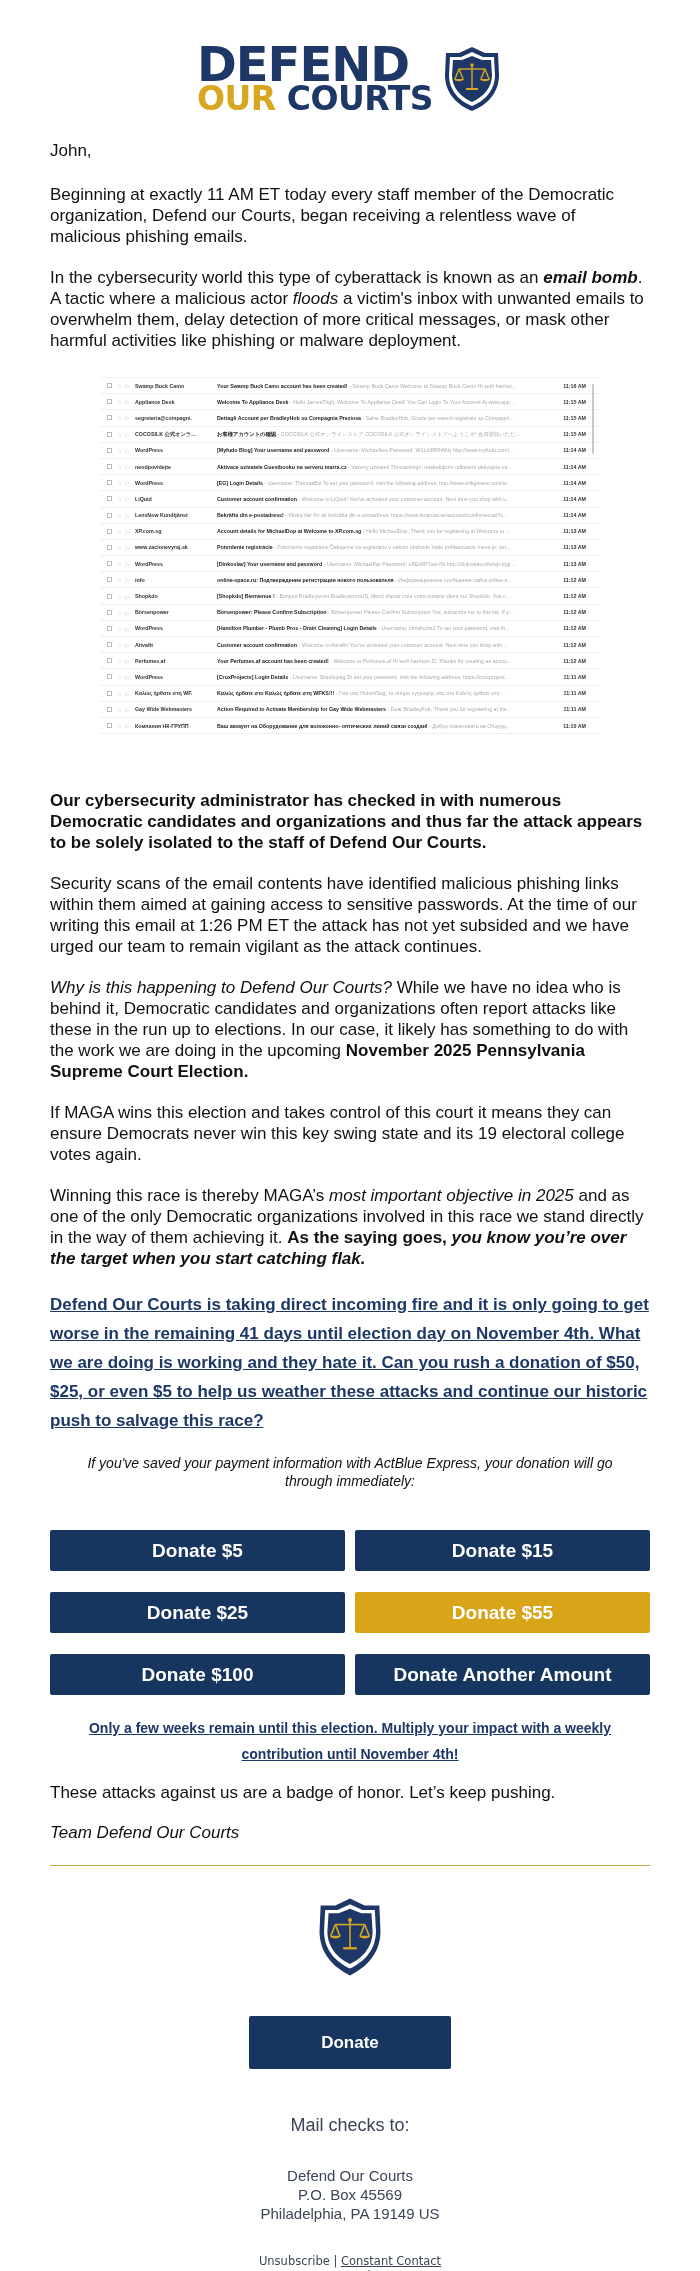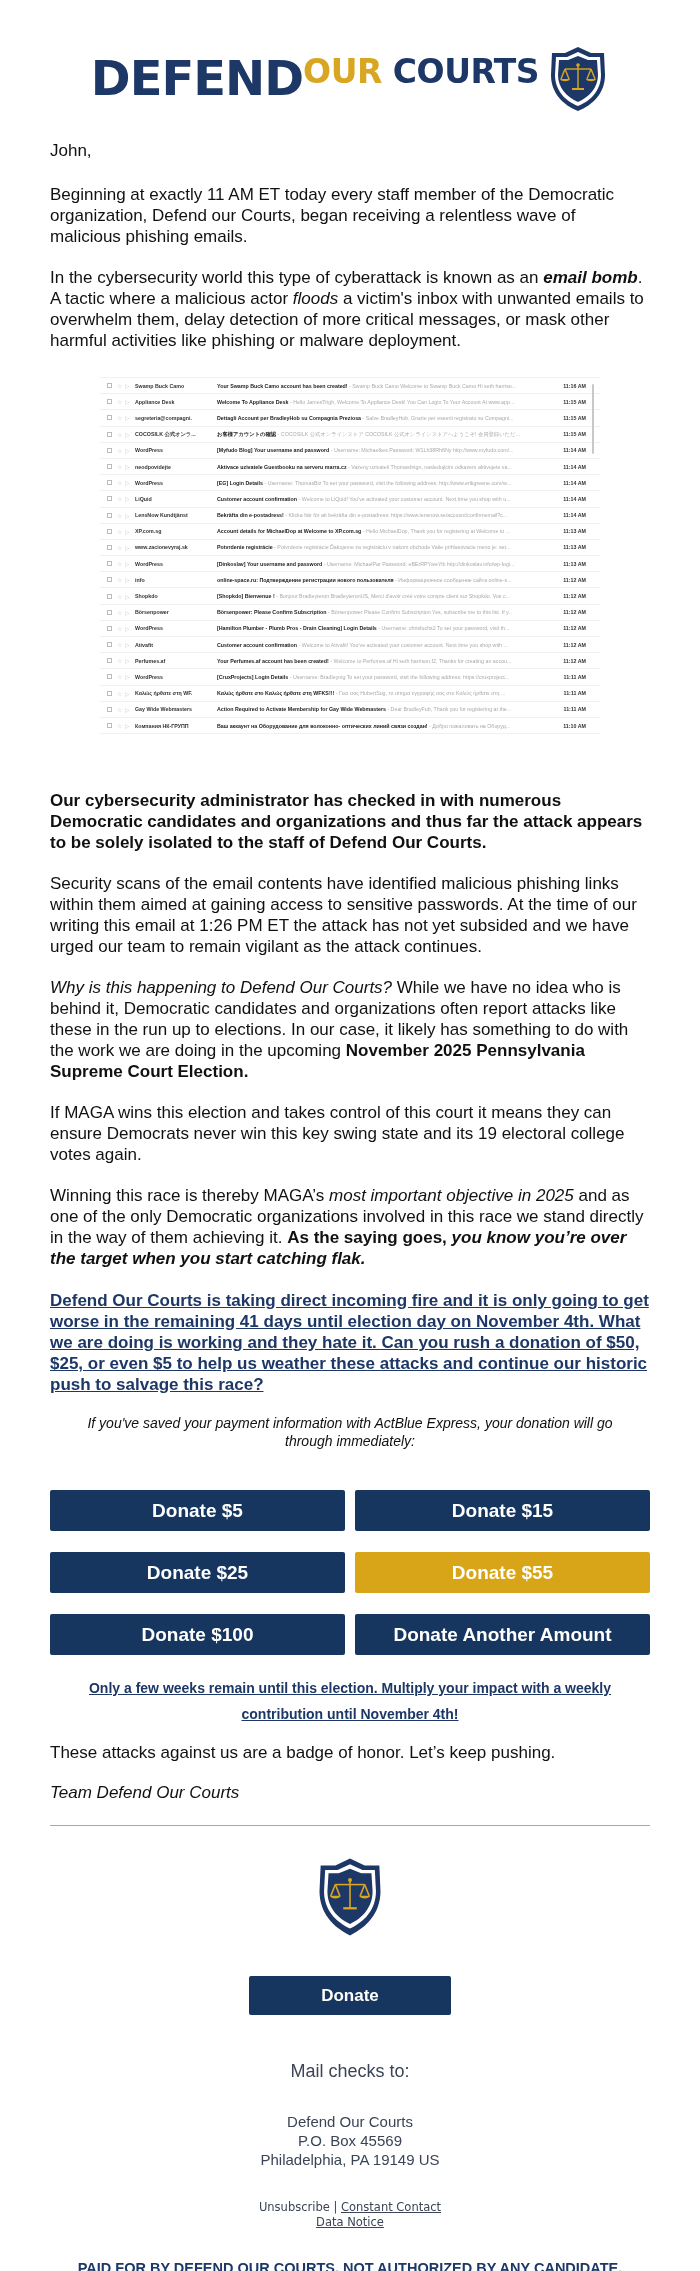--- a/index.html
+++ b/index.html
@@ -6,21 +6,21 @@
   html, body { background: #ffffff; }
   body {
     width: 700px;
     font-family: "Liberation Sans", sans-serif;
     color: #111111;
   }
   .wrap { width: 700px; padding: 0 50px; position: relative; }
 
   
   .logo { display: flex; justify-content: center; align-items: center; padding-top: 38px; height: 120px; }
-  .logo-text { display: flex; line-height: 0.86; }
+  .logo-text { display: flex; flex-direction: column; line-height: 0.86; }
   .logo-line1 { font-family: "DejaVu Sans", sans-serif; font-weight: 900; font-size: 48px; letter-spacing: -1px; color: #1d3766; }
   .logo-line2 { font-family: "DejaVu Sans", sans-serif; font-weight: 900; font-size: 33px; letter-spacing: -0.5px; color: #1d3766; }
   .logo-line2 .our { color: #d9a621; }
   .shield { margin-left: 8px; width: 62px; height: 68px; }
 
   
   p.body { font-size: 17px; line-height: 21px; margin-top: 20px; color: #111; }
   p.first { margin-top: 23px; }
   p.greet { margin-top: 20px; font-size: 17px; }
   b { font-weight: 700; }
@@ -32,36 +32,36 @@
   .inbox-row .cb { width: 5px; height: 5px; border: 0.6px solid #bbb; margin: 0 5px 0 7px; flex: none; }
   .inbox-row .star { color: #ccc; font-size: 6px; width: 8px; flex: none; }
   .inbox-row .imp { color: #ccc; font-size: 6px; width: 10px; flex: none; }
   .inbox-row .sender { width: 82px; flex: none; font-weight: 700; color: #333; overflow: hidden; text-overflow: ellipsis; }
   .inbox-row .subj { flex: 1; overflow: hidden; text-overflow: ellipsis; color: #aaa; }
   .inbox-row .subj b { color: #222; }
   .inbox-row .time { width: 40px; flex: none; text-align: right; font-weight: 700; color: #333; padding-right: 14px; }
   .inbox-scroll { position: absolute; right: 6px; top: 6px; width: 2px; height: 70px; background: #c8c8c8; border-radius: 1px; }
 
   
-  a.cta { display: block; margin-top: 21px; font-size: 17px; line-height: 21px; font-weight: 700; color: #1d3766; text-decoration: underline; }
+  a.cta { display: block; margin-top: 21px; font-size: 17px; line-height: 29px; font-weight: 700; color: #1d3766; text-decoration: underline; }
   .actblue { margin-top: 19px; text-align: center; font-style: italic; font-size: 14px; line-height: 18px; padding: 0 12px; }
 
   
   .grid { margin-top: 40px; display: grid; grid-template-columns: 1fr 1fr; column-gap: 10px; row-gap: 21px; }
   .btn { display: flex; align-items: center; justify-content: center; height: 41px; background: #17365f; color: #fff; font-weight: 700; font-size: 19px; border-radius: 2px; cursor: pointer; }
   .btn.gold { background: #d9a518; }
 
   .weekly { display: block; margin-top: 20px; text-align: center; font-size: 14px; line-height: 26px; font-weight: 700; color: #1d3766; text-decoration: underline; padding: 0 18px; }
   .closing { margin-top: 16px; font-size: 17px; }
   .sign { margin-top: 20px; font-size: 17px; font-style: italic; }
   .divider { margin-top: 22px; height: 1px; background: #c8a84a; }
 
   .footer-shield { display: flex; justify-content: center; margin-top: 30px; }
   .footer-shield svg { width: 70px; height: 82px; }
-  .donate-main { margin: 38px auto 0; width: 202px; height: 39px; display: flex; align-items: center; justify-content: center; background: #17365f; color: #fff; font-weight: 700; font-size: 17px; border-radius: 2px; cursor: pointer; }
+  .donate-main { margin: 38px auto 0; width: 202px; height: 53px; display: flex; align-items: center; justify-content: center; background: #17365f; color: #fff; font-weight: 700; font-size: 17px; border-radius: 2px; cursor: pointer; }
 
   .mail { margin-top: 46px; text-align: center; color: #3b4556; font-size: 18px; }
   .addr { margin-top: 30px; text-align: center; color: #3b4556; font-size: 15px; line-height: 19px; }
 
   .links { margin-top: 31px; text-align: center; font-family: "DejaVu Sans", sans-serif; font-size: 11.5px; line-height: 15px; color: #3b4556; }
   .links a { color: #3b4556; text-decoration: underline; }
   .links .unsub { text-decoration: none; }
   .paid { margin-top: 30px; text-align: center; font-weight: 700; font-size: 14.5px; color: #1d3766; padding-bottom: 40px; }
 </style>
 </head>

